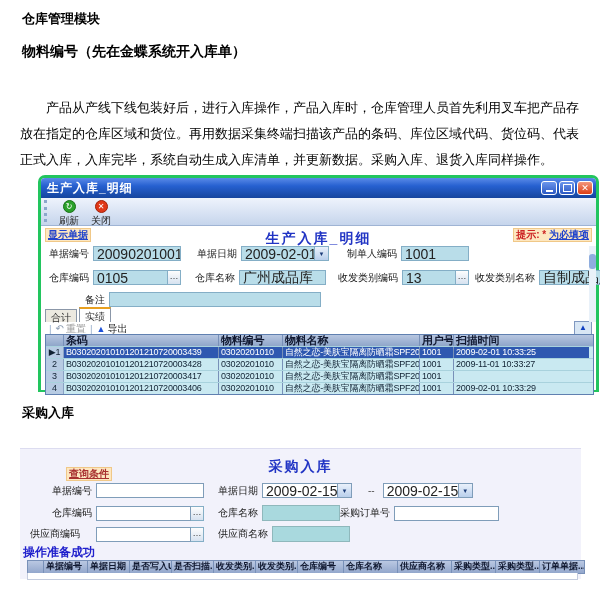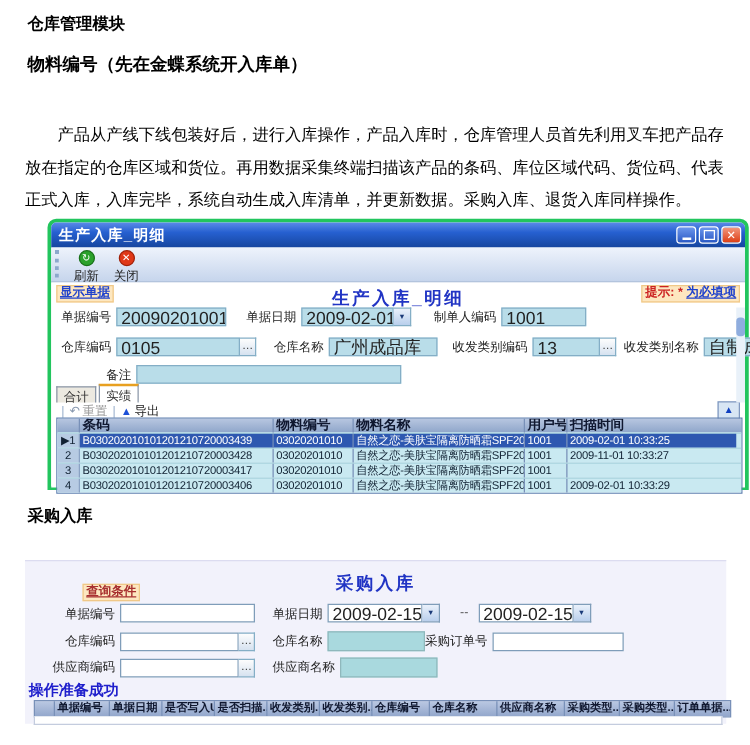--- a/index.html
+++ b/index.html
@@ -141,21 +141,21 @@
       <span class="fld" style="width:74px;">2009-02-01</span>
       <span class="drop">
           <span>▼</span>
         </span>
       <span class="lb" style="margin-left:18px;">制单人编码</span>
       <span class="fld" style="width:68px;">1001</span>
     </div>
 
     <div class="frow" style="left:8px;top:44px;">
       <span class="lb">仓库编码</span>
-      <span class="fld" style="width:99px;">0105</span>
+      <span class="fld" style="width:75px;">0105</span>
       <span class="browse"><span>…</span></span>
       <span class="lb" style="margin-left:14px;">仓库名称</span>
       <span class="fld" style="width:87px;">广州成品库</span>
       <span class="lb" style="margin-left:12px;">收发类别编码</span>
       <span class="fld" style="width:54px;">13</span>
       <span class="browse"><span>…</span></span>
       <span class="lb" style="margin-left:6px;">收发类别名称</span>
       <span class="fld" style="width:73px;">自制成品入库</span>
     </div>
 
@@ -249,21 +249,21 @@
     <span class="lb" style="width:62px;text-align:right;">仓库编码</span>
     <span class="fld white" style="width:95px;"></span>
     <span class="browse"><span>…</span></span>
     <span class="lb" style="margin-left:14px;">仓库名称</span>
     <span class="fld teal" style="width:78px;"></span>
     <span class="lb" style="margin-left:0;">采购订单号</span>
     <span class="fld white" style="width:105px;"></span>
   </div>
 
   <div class="frow" style="left:10px;top:77px;">
-    <span class="lb" style="width:62px;text-align:right;">供应商编码</span>
+    <span class="lb" style="width:62px;text-align:left;">供应商编码</span>
     <span class="fld white" style="width:95px;"></span>
     <span class="browse"><span>…</span></span>
     <span class="lb" style="margin-left:14px;">供应商名称</span>
     <span class="fld teal" style="width:78px;"></span>
   </div>
 
   <div class="w2status">操作准备成功</div>
 
   <div class="w2grid">
     <span class="hcell" style="width:16px;"></span>

